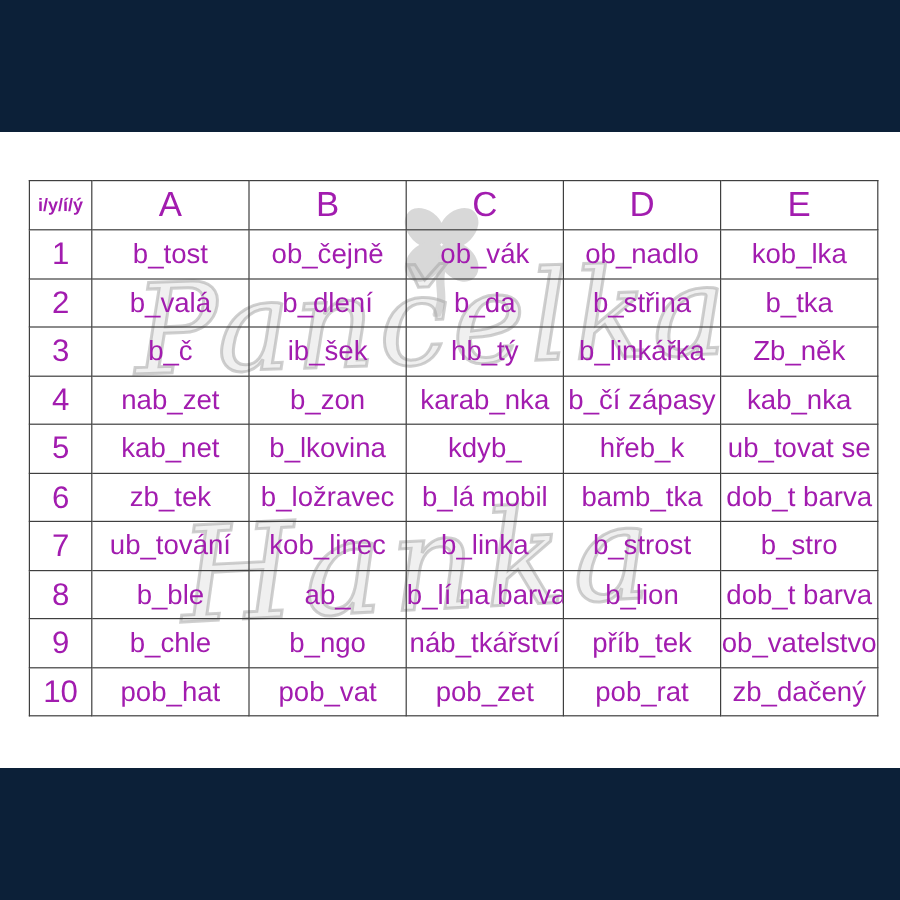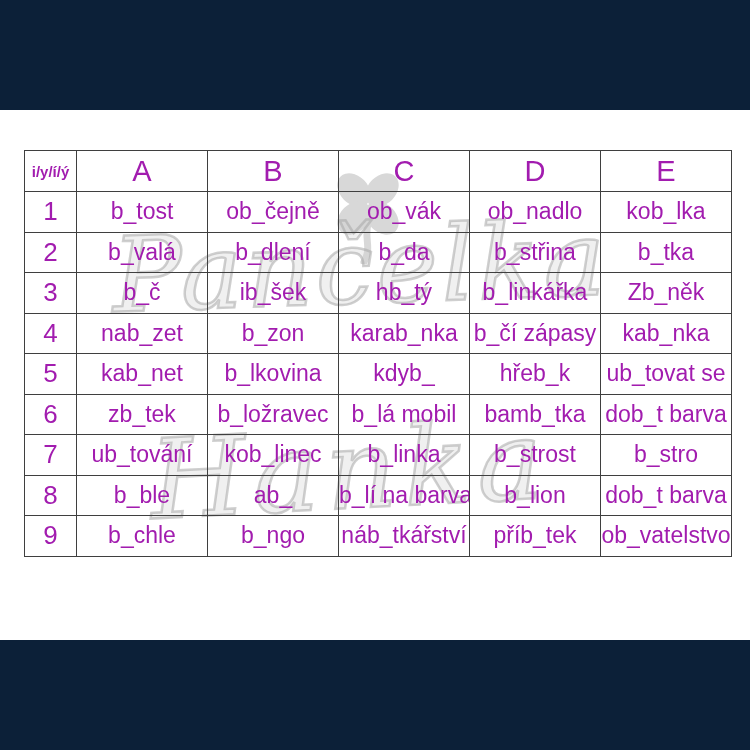--- a/index.html
+++ b/index.html
@@ -194,18 +194,26 @@
           <td>dob_t barva</td>
         </tr>
         <tr>
           <th class="rownum">9</th>
           <td>b_chle</td>
           <td>b_ngo</td>
           <td>náb_tkářství</td>
           <td>příb_tek</td>
           <td>ob_vatelstvo</td>
         </tr>
+        <tr>
+          <th class="rownum">10</th>
+          <td>pob_hat</td>
+          <td>pob_vat</td>
+          <td>pob_zet</td>
+          <td>pob_rat</td>
+          <td>zb_dačený</td>
+        </tr>
       </tbody>
     </table>
   </div>
 
   <div class="frame-bar bottom"></div>
 </div>
 
 </body></html>

